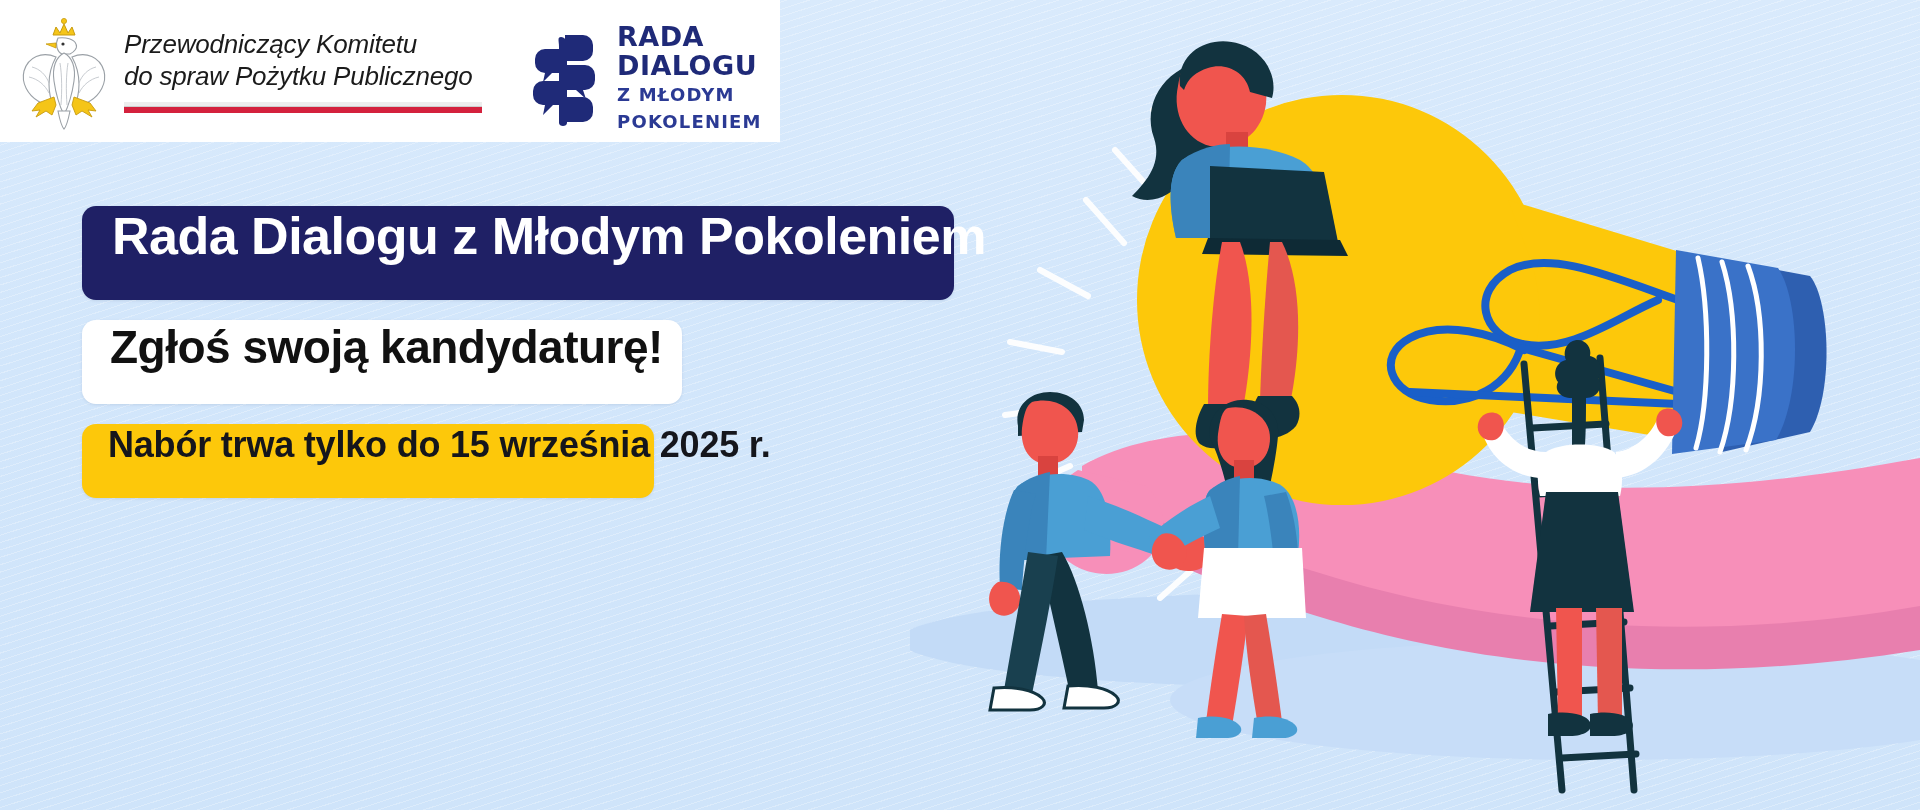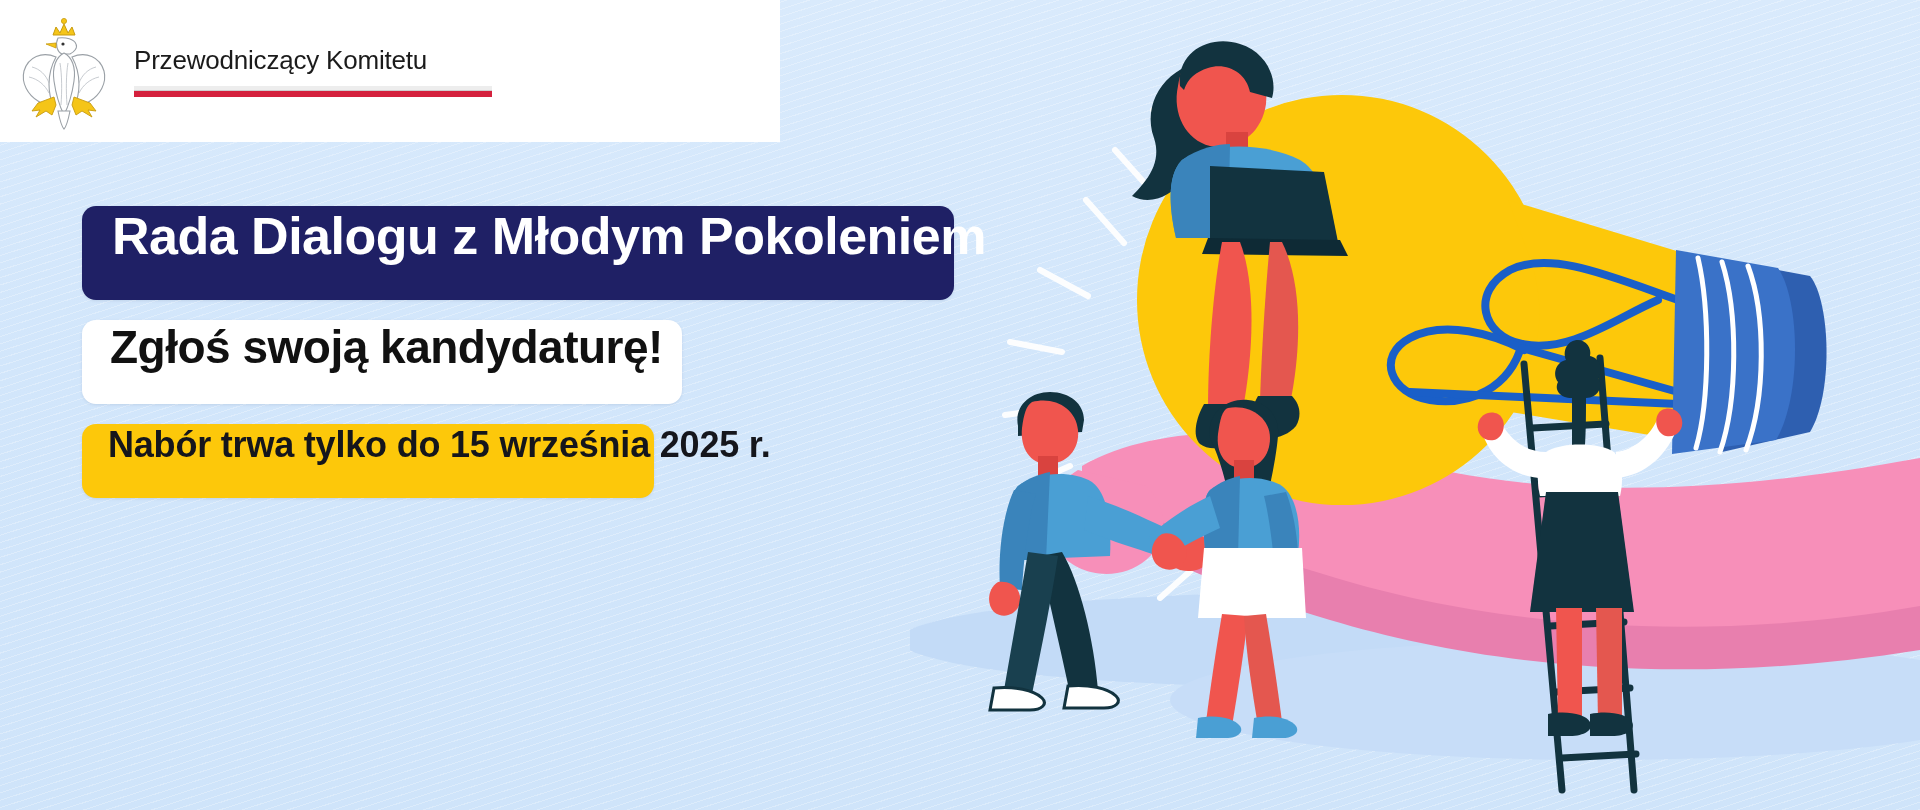--- a/index.html
+++ b/index.html
@@ -30,21 +30,21 @@
 
   
   #header-card {
     position:absolute; left:0; top:0;
     width:780px; height:142px;
     background:#ffffff;
     display:flex; align-items:center;
     z-index:6;
   }
   #emblem-wrap { width:96px; height:120px; margin-left:16px; flex:none; }
-  #ministry-block { margin-left:22px; flex:none; }
+  #ministry-block { margin-left:12px; flex:none;font-style:italic; }
   .ministry-line {
     font-size:26px; color:#1b1b1b; line-height:1.22;
     letter-spacing:-0.2px; white-space:nowrap;
   }
   #flag-rule { margin-top:9px; width:358px; }
   #flag-rule .r-white { height:5px; background:#ededed; border-bottom:1px solid #cfcfcf;}
   #flag-rule .r-red { height:6px; background:#d4213d; }
 
   #rdmp-logo {
     position:absolute; left:525px; top:22px;
@@ -287,26 +287,47 @@
 
         <path fill="#f5c518" stroke="#c79b10" stroke-width="0.9" d="M38 86 L22 92 L16 100 L24 99 L20 106 L30 100 L36 104 L40 94 Z"></path>
         <path fill="#f5c518" stroke="#c79b10" stroke-width="0.9" d="M58 86 L74 92 L80 100 L72 99 L76 106 L66 100 L60 104 L56 94 Z"></path>
 
         <path fill="#ffffff" stroke="#9aa0a6" stroke-width="1.1" d="M42 100 C 44 110, 46 116, 48 118 C 50 116, 52 110, 54 100 Z"></path>
       </svg>
     </div>
 
     <div id="ministry-block">
       <div class="ministry-line">Przewodniczący Komitetu</div>
+      <div class="ministry-line">do spraw Pożytku Publicznego</div>
       <div id="flag-rule">
         <div class="r-white"></div>
         <div class="r-red"></div>
       </div>
     </div>
 
+    <div id="rdmp-logo">
+      <div id="rdmp-mark">
+        <svg viewBox="0 0 78 98" xmlns="http://www.w3.org/2000/svg">
+          <g fill="#1f2a78">
+            <path d="M36 8 C 40 8, 42 12, 42 18 L42 94 C 42 96, 40 97, 38 97 C 36 97, 34 96, 34 94 L34 18 C 34 12, 32 8, 36 8 Z"></path>
+            <path d="M40 6 h18 a10 10 0 0 1 10 10 v6 a10 10 0 0 1 -10 10 h-18 Z"></path>
+            <path d="M34 20 h-14 a10 10 0 0 0 -10 10 v4 a10 10 0 0 0 10 10 h14 Z M20 44 l-2 9 l9 -9 Z"></path>
+            <path d="M40 36 h20 a10 10 0 0 1 10 10 v5 a10 10 0 0 1 -10 10 h-20 Z M58 61 l3 9 l-10 -9 Z"></path>
+            <path d="M34 52 h-16 a10 10 0 0 0 -10 10 v4 a10 10 0 0 0 10 10 h16 Z M20 76 l-2 10 l10 -10 Z"></path>
+            <path d="M40 68 h18 a10 10 0 0 1 10 10 v5 a10 10 0 0 1 -10 10 h-18 Z"></path>
+          </g>
+        </svg>
+      </div>
+      <div id="rdmp-text">
+        <div class="rdmp-big">RADA</div>
+        <div class="rdmp-big">DIALOGU</div>
+        <div class="rdmp-small">Z MŁODYM</div>
+        <div class="rdmp-small">POKOLENIEM</div>
+      </div>
+    </div>
   </div>
 
   <div id="text-stack">
     <div class="tbanner" id="banner-title">
       <span class="txt">Rada Dialogu z Młodym Pokoleniem</span>
     </div>
     <div class="tbanner" id="banner-cta">
       <span class="txt">Zgłoś swoją kandydaturę!</span>
     </div>
     <div class="tbanner" id="banner-deadline">

